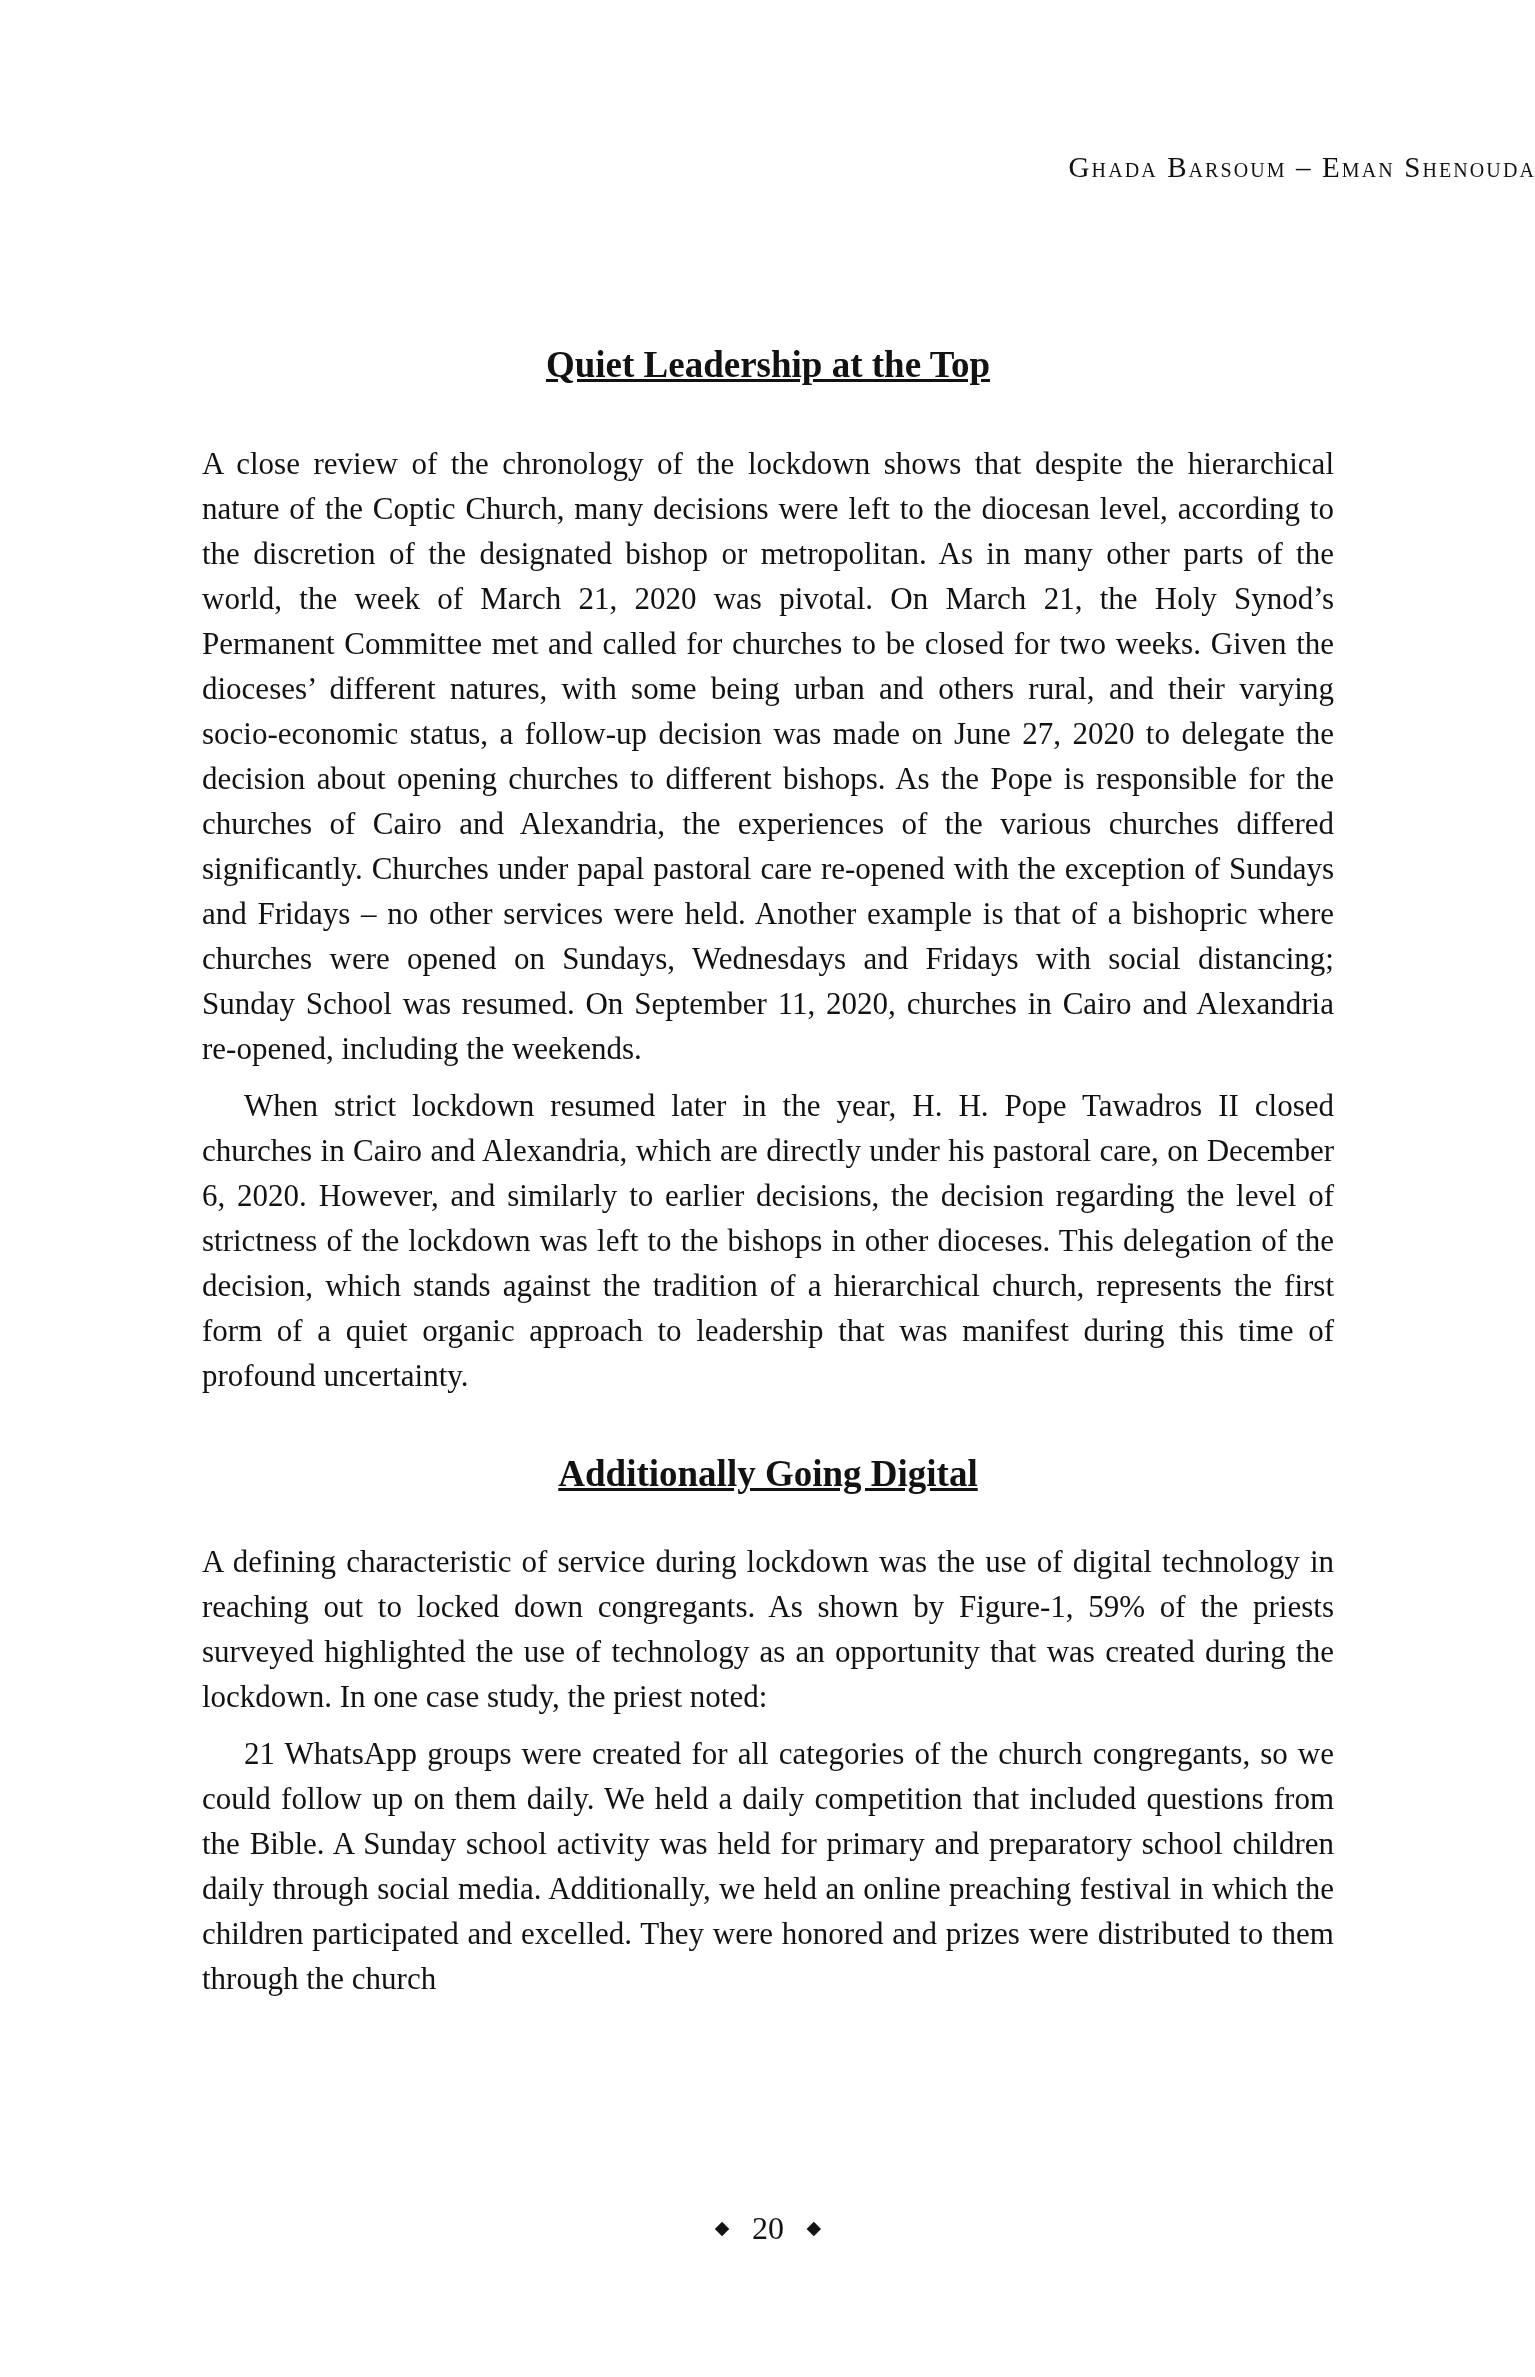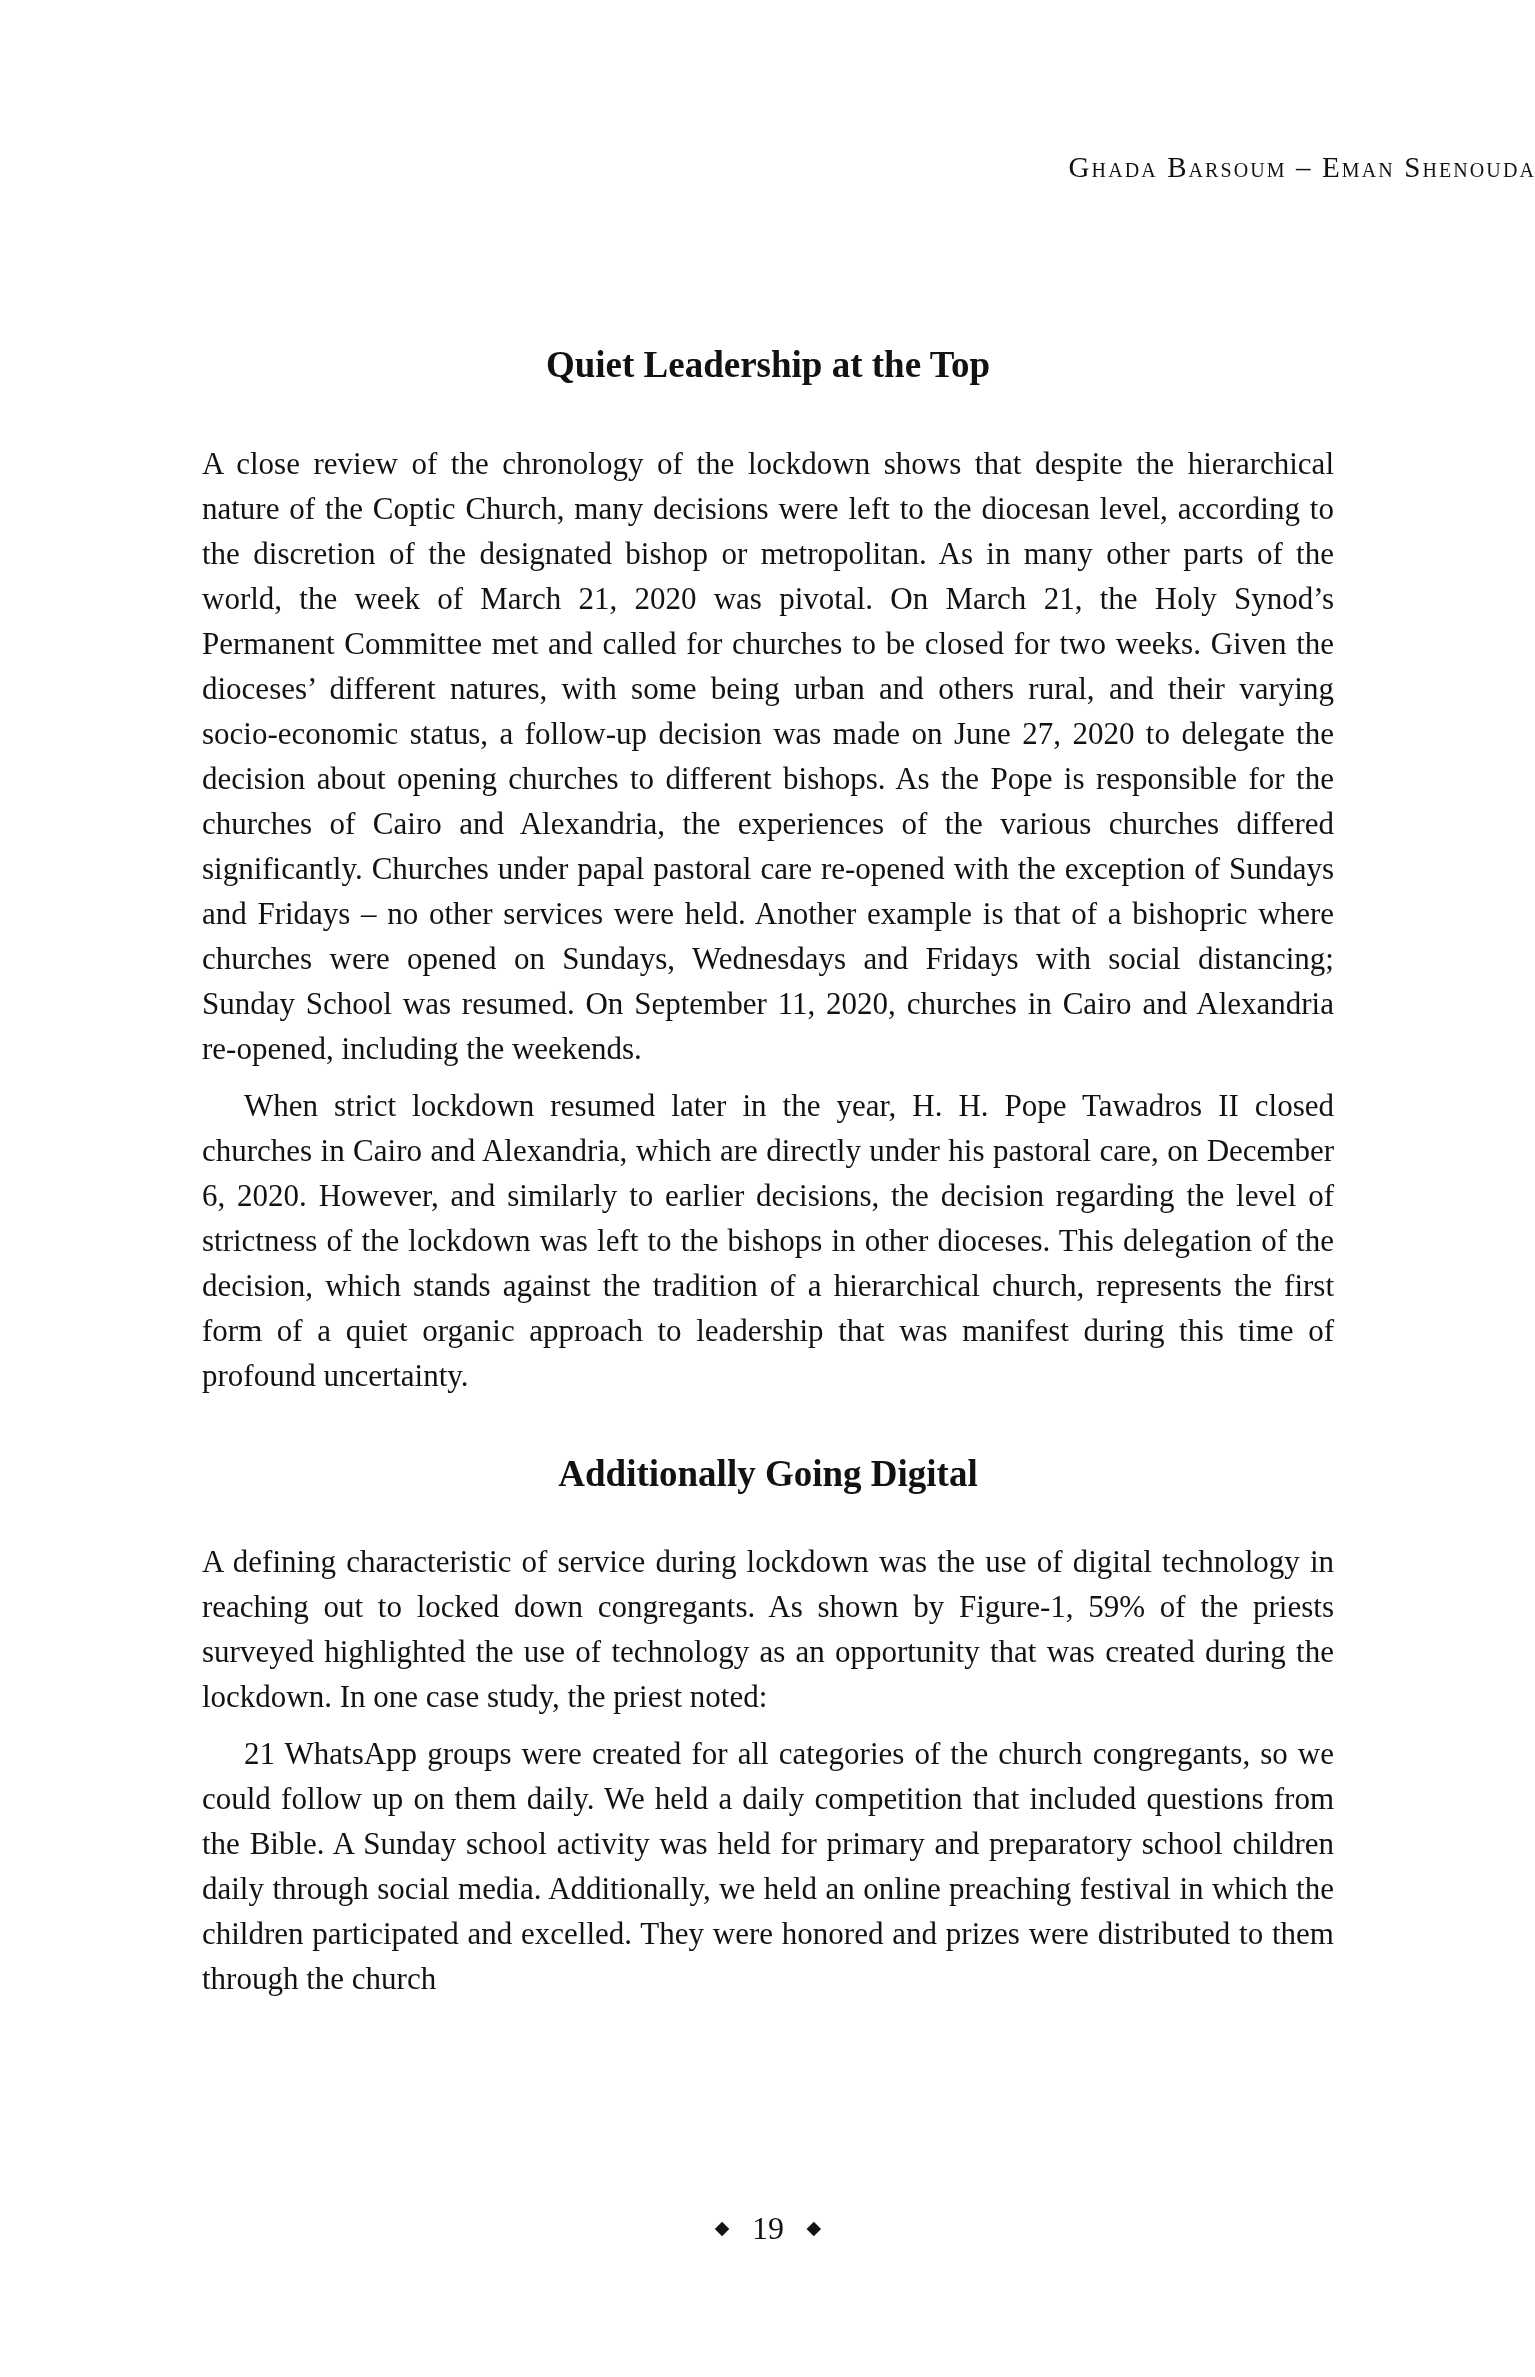--- a/index.html
+++ b/index.html
@@ -43,20 +43,21 @@
     line-height: 1;
     white-space: nowrap;
   }
   .subheading {
     margin: 0;
     text-align: center;
     font-size: 37px;
     font-weight: bold;
     line-height: 45px;
     white-space: nowrap;
+    text-decoration: underline;
   }
   .subheading-1 {
     position: absolute;
     top: 342px;
     left: 0;
     width: 100%;
   }
   .textblock {
     position: absolute;
     top: 429px;
@@ -114,17 +115,17 @@
 
     <h2 class="subheading subheading-2">Additionally Going Digital</h2>
 
     <p class="para">A defining characteristic of service during lockdown was the use of digital technology in reaching out to locked down congregants. As shown by Figure-1, 59% of the priests surveyed highlighted the use of technology as an opportunity that was created during the lockdown. In one case study, the priest noted:</p>
 
     <p class="para indent">21 WhatsApp groups were created for all categories of the church congregants, so we could follow up on them daily. We held a daily competition that included questions from the Bible. A Sunday school activity was held for primary and preparatory school children daily through social media. Additionally, we held an online preaching festival in which the children participated and excelled. They were honored and prizes were distributed to them through the church</p>
 
   </div>
 
   <div class="footer">
-    <span class="orn">◆</span><span class="pagenum">19</span><span class="orn">◆</span>
+    <span class="orn">◆</span><span class="pagenum">20</span><span class="orn">◆</span>
   </div>
 
 </div>
 
 
 </body></html>

